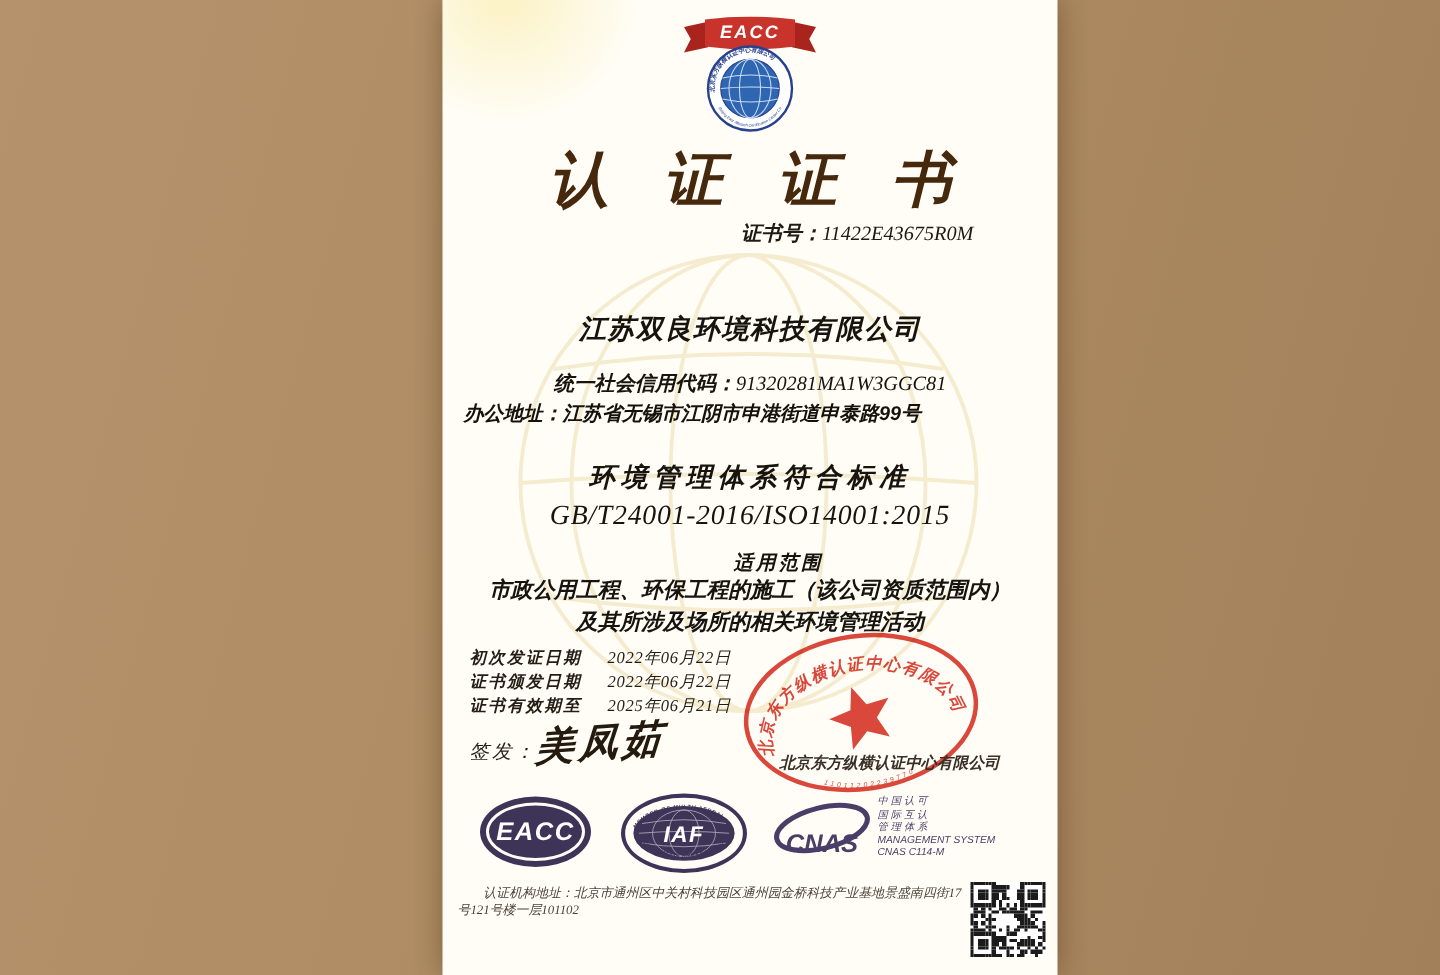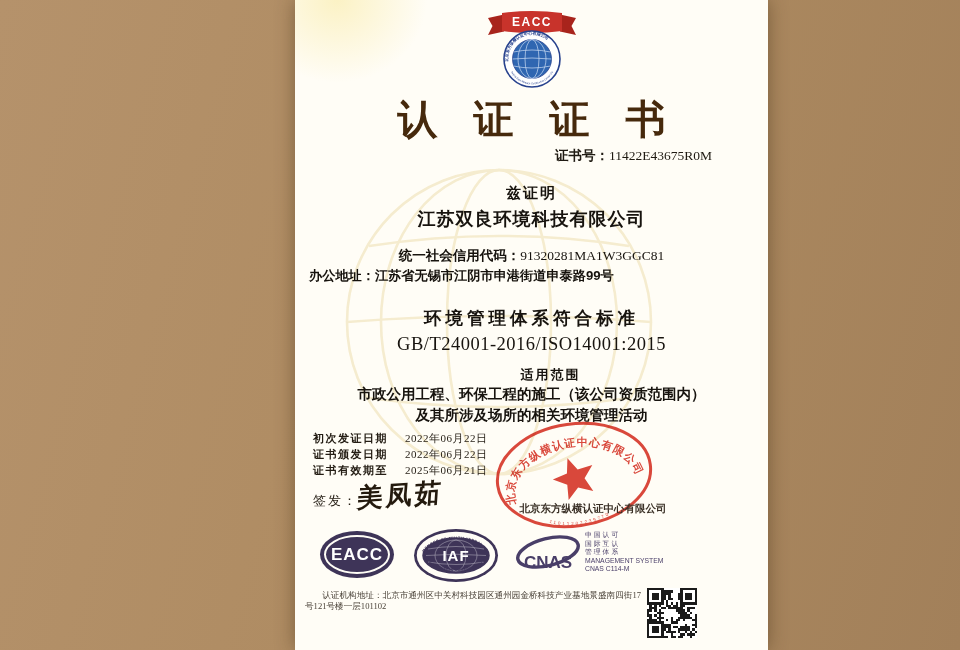--- a/index.html
+++ b/index.html
@@ -1,21 +1,21 @@
 <!DOCTYPE html>
 <html><head>
 <meta charset="utf-8">
 <style>
   html,body{margin:0;padding:0;background:#8a6d49;}
   *{box-sizing:border-box;}
   .stage{position:relative;width:960px;height:650px;overflow:hidden;
          background:linear-gradient(105deg,#b5926b 0%,#ad8a60 55%,#a2805a 100%);
          font-family:"Liberation Serif","DejaVu Serif",serif;}
-  .paper{position:absolute;left:295px;top:0;width:473px;height:650px;
-         background:#fffdf6;box-shadow:0 0 18px rgba(60,40,15,.45);overflow:hidden;}
+  .paper{position:absolute;left:295px;top:0;width:410px;height:650px;
+         background:#fffdf6;box-shadow:0 0 18px rgba(60,40,15,.45);overflow:hidden;font-style:italic;}
   .paper::before{content:"";position:absolute;left:0;top:0;width:140px;height:90px;
          background:radial-gradient(ellipse at 30% 0%,rgba(250,238,180,.75),rgba(250,238,180,0) 65%);}
   
   .watermark{position:absolute;left:-8px;top:150px;width:426px;height:330px;opacity:.55;}
   
   .logo{position:absolute;left:50%;top:11px;transform:translateX(-50%);width:100px;height:80px;}
   .title{position:absolute;left:0;top:92px;width:100%;text-align:center;
          font-size:40px;font-weight:bold;color:#46290c;letter-spacing:13px;text-indent:13px;}
   .certno{position:absolute;right:56px;top:147px;font-size:13.5px;color:#1f1a12;}
   .certno .lbl{font-weight:bold;text-align:right;}
@@ -109,21 +109,20 @@
         <textPath href="#arcBot" startOffset="0%">Beijing East Allreach Certification Center Co.,Ltd</textPath>
       </text>
     </svg>
 
     <div class="title">认 证 证 书</div>
 
     <div class="certno">
       <span class="lbl">证书号：</span><span>11422E43675R0M</span>
     </div>
 
-    <div class="line intro">兹证明</div>
     <div class="line company">江苏双良环境科技有限公司</div>
     <div class="line credit">
       <span class="lbl">统一社会信用代码：</span><span>91320281MA1W3GGC81</span>
     </div>
 
     <div class="addr">
       <div>
         <span>办公地址：</span><span>江苏省无锡市江阴市申港街道申泰路99号</span>
       </div>
     </div>

